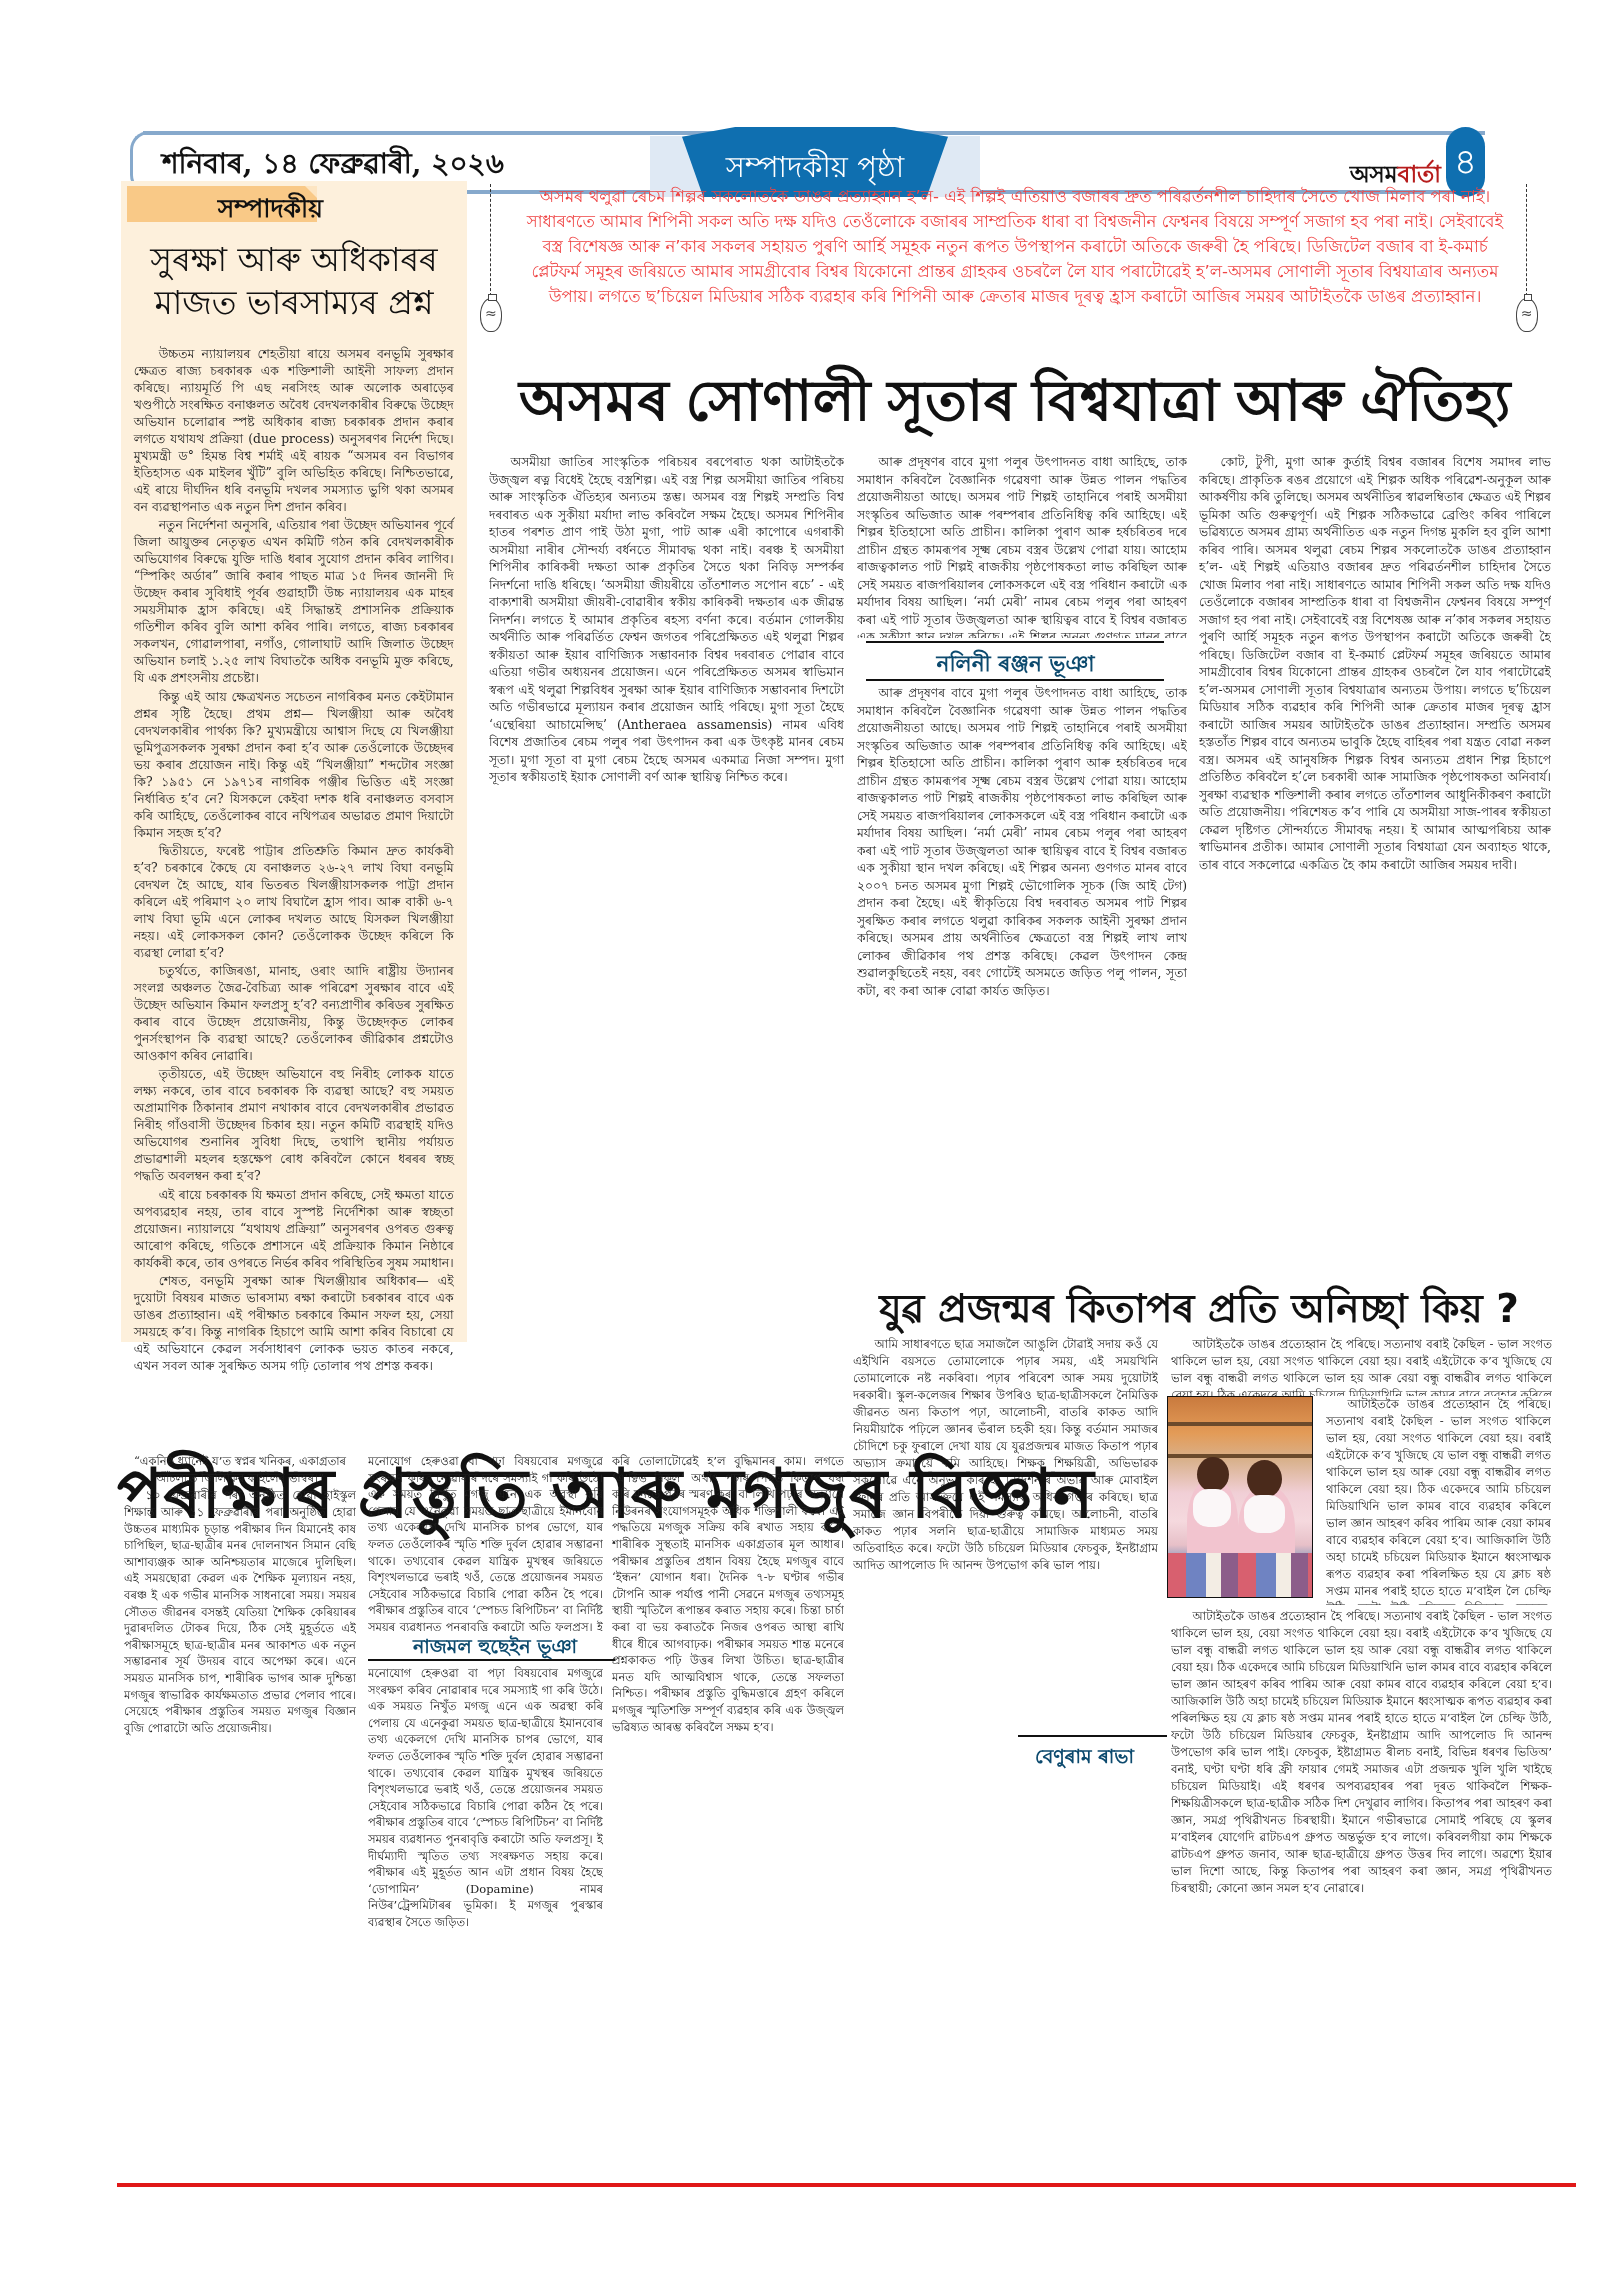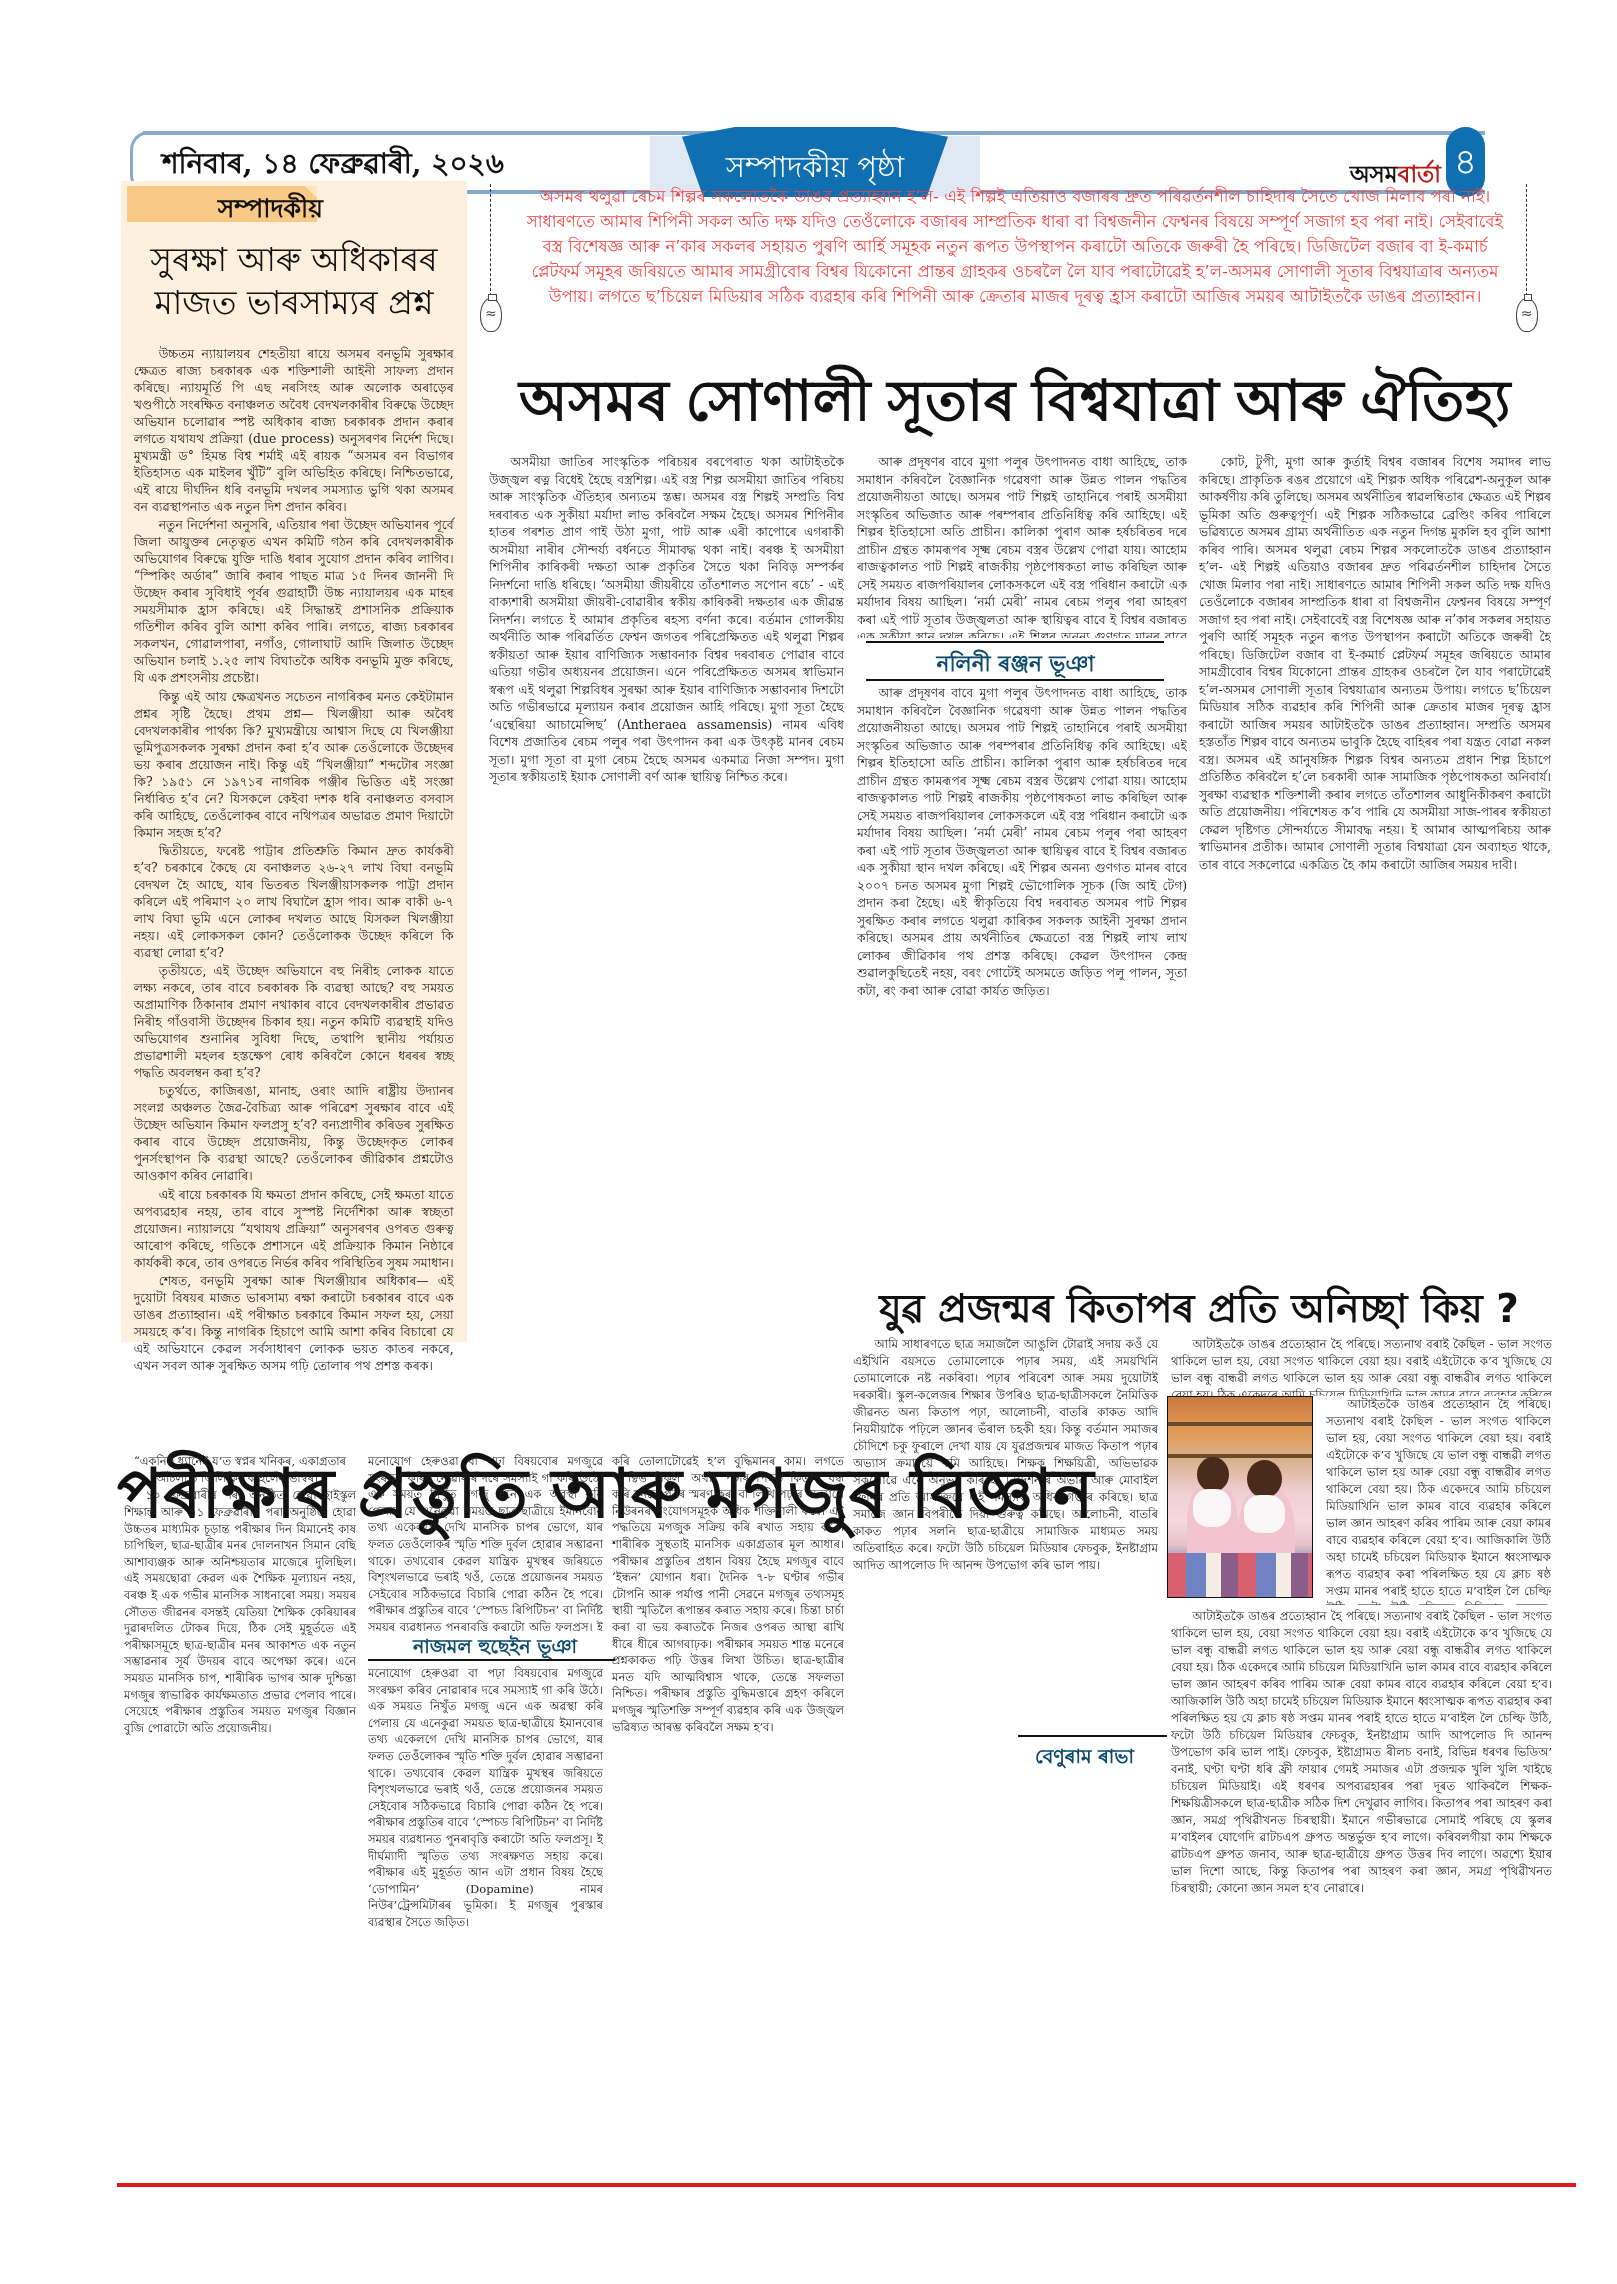--- a/index.html
+++ b/index.html
@@ -79,22 +79,22 @@
 <section class="editorial">
   <div class="ed-label">
     <div class="ed-label-text">সম্পাদকীয়</div>
   </div>
   <h1 class="ed-title">সুৰক্ষা আৰু অধিকাৰৰ মাজত ভাৰসাম্যৰ প্ৰশ্ন</h1>
   <div class="ed-body">
     <p>উচ্চতম ন্যায়ালয়ৰ শেহতীয়া ৰায়ে অসমৰ বনভূমি সুৰক্ষাৰ ক্ষেত্ৰত ৰাজ্য চৰকাৰক এক শক্তিশালী আইনী সাফল্য প্ৰদান কৰিছে। ন্যায়মূৰ্তি পি এছ নৰসিংহ আৰু অলোক অৰাড়েৰ খণ্ডপীঠে সংৰক্ষিত বনাঞ্চলত অবৈধ বেদখলকাৰীৰ বিৰুদ্ধে উচ্ছেদ অভিযান চলোৱাৰ স্পষ্ট অধিকাৰ ৰাজ্য চৰকাৰক প্ৰদান কৰাৰ লগতে যথাযথ প্ৰক্ৰিয়া (due process) অনুসৰণৰ নিৰ্দেশ দিছে। মুখ্যমন্ত্ৰী ড° হিমন্ত বিশ্ব শৰ্মাই এই ৰায়ক “অসমৰ বন বিভাগৰ ইতিহাসত এক মাইলৰ খুঁটি” বুলি অভিহিত কৰিছে। নিশ্চিতভাৱে, এই ৰায়ে দীৰ্ঘদিন ধৰি বনভূমি দখলৰ সমস্যাত ভুগি থকা অসমৰ বন ব্যৱস্থাপনাত এক নতুন দিশ প্ৰদান কৰিব।</p>
     <p>নতুন নিৰ্দেশনা অনুসৰি, এতিয়াৰ পৰা উচ্ছেদ অভিযানৰ পূৰ্বে জিলা আয়ুক্তৰ নেতৃত্বত এখন কমিটি গঠন কৰি বেদখলকাৰীক অভিযোগৰ বিৰুদ্ধে যুক্তি দাঙি ধৰাৰ সুযোগ প্ৰদান কৰিব লাগিব। “স্পিকিং অৰ্ডাৰ” জাৰি কৰাৰ পাছত মাত্ৰ ১৫ দিনৰ জাননী দি উচ্ছেদ কৰাৰ সুবিধাই পূৰ্বৰ গুৱাহাটী উচ্চ ন্যায়ালয়ৰ এক মাহৰ সময়সীমাক হ্ৰাস কৰিছে। এই সিদ্ধান্তই প্ৰশাসনিক প্ৰক্ৰিয়াক গতিশীল কৰিব বুলি আশা কৰিব পাৰি। লগতে, ৰাজ্য চৰকাৰৰ সকলখন, গোৱালপাৰা, নগাঁও, গোলাঘাট আদি জিলাত উচ্ছেদ অভিযান চলাই ১.২৫ লাখ বিঘাতকৈ অধিক বনভূমি মুক্ত কৰিছে, যি এক প্ৰশংসনীয় প্ৰচেষ্টা।</p>
     <p>কিন্তু এই আয় ক্ষেত্ৰখনত সচেতন নাগৰিকৰ মনত কেইটামান প্ৰশ্নৰ সৃষ্টি হৈছে। প্ৰথম প্ৰশ্ন— খিলঞ্জীয়া আৰু অবৈধ বেদখলকাৰীৰ পাৰ্থক্য কি? মুখ্যমন্ত্ৰীয়ে আশ্বাস দিছে যে খিলঞ্জীয়া ভূমিপুত্ৰসকলক সুৰক্ষা প্ৰদান কৰা হ’ব আৰু তেওঁলোকে উচ্ছেদৰ ভয় কৰাৰ প্ৰয়োজন নাই। কিন্তু এই “খিলঞ্জীয়া” শব্দটোৰ সংজ্ঞা কি? ১৯৫১ নে ১৯৭১ৰ নাগৰিক পঞ্জীৰ ভিত্তিত এই সংজ্ঞা নিৰ্ধাৰিত হ’ব নে? যিসকলে কেইবা দশক ধৰি বনাঞ্চলত বসবাস কৰি আহিছে, তেওঁলোকৰ বাবে নথিপত্ৰৰ অভাৱত প্ৰমাণ দিয়াটো কিমান সহজ হ’ব?</p>
     <p>দ্বিতীয়তে, ফৰেষ্ট পাট্টাৰ প্ৰতিশ্ৰুতি কিমান দ্ৰুত কাৰ্যকৰী হ’ব? চৰকাৰে কৈছে যে বনাঞ্চলত ২৬-২৭ লাখ বিঘা বনভূমি বেদখল হৈ আছে, যাৰ ভিতৰত খিলঞ্জীয়াসকলক পাট্টা প্ৰদান কৰিলে এই পৰিমাণ ২০ লাখ বিঘালৈ হ্ৰাস পাব। আৰু বাকী ৬-৭ লাখ বিঘা ভূমি এনে লোকৰ দখলত আছে যিসকল খিলঞ্জীয়া নহয়। এই লোকসকল কোন? তেওঁলোকক উচ্ছেদ কৰিলে কি ব্যৱস্থা লোৱা হ’ব?</p>
+    <p>চতুৰ্থতে, কাজিৰঙা, মানাহ, ওৰাং আদি ৰাষ্ট্ৰীয় উদ্যানৰ সংলগ্ন অঞ্চলত জৈৱ-বৈচিত্ৰ্য আৰু পৰিৱেশ সুৰক্ষাৰ বাবে এই উচ্ছেদ অভিযান কিমান ফলপ্ৰসু হ’ব? বন্যপ্ৰাণীৰ কৰিডৰ সুৰক্ষিত কৰাৰ বাবে উচ্ছেদ প্ৰয়োজনীয়, কিন্তু উচ্ছেদকৃত লোকৰ পুনৰ্সংস্থাপন কি ব্যৱস্থা আছে? তেওঁলোকৰ জীৱিকাৰ প্ৰশ্নটোও আওকাণ কৰিব নোৱাৰি।</p>
     <p>তৃতীয়তে, এই উচ্ছেদ অভিযানে বহু নিৰীহ লোকক যাতে লক্ষ্য নকৰে, তাৰ বাবে চৰকাৰক কি ব্যৱস্থা আছে? বহু সময়ত অপ্ৰামাণিক ঠিকানাৰ প্ৰমাণ নথাকাৰ বাবে বেদখলকাৰীৰ প্ৰভাৱত নিৰীহ গাঁওবাসী উচ্ছেদৰ চিকাৰ হয়। নতুন কমিটি ব্যৱস্থাই যদিও অভিযোগৰ শুনানিৰ সুবিধা দিছে, তথাপি স্থানীয় পৰ্যায়ত প্ৰভাৱশালী মহলৰ হস্তক্ষেপ ৰোধ কৰিবলৈ কোনে ধৰৰৰ স্বচ্ছ পদ্ধতি অবলম্বন কৰা হ’ব?</p>
-    <p>চতুৰ্থতে, কাজিৰঙা, মানাহ, ওৰাং আদি ৰাষ্ট্ৰীয় উদ্যানৰ সংলগ্ন অঞ্চলত জৈৱ-বৈচিত্ৰ্য আৰু পৰিৱেশ সুৰক্ষাৰ বাবে এই উচ্ছেদ অভিযান কিমান ফলপ্ৰসু হ’ব? বন্যপ্ৰাণীৰ কৰিডৰ সুৰক্ষিত কৰাৰ বাবে উচ্ছেদ প্ৰয়োজনীয়, কিন্তু উচ্ছেদকৃত লোকৰ পুনৰ্সংস্থাপন কি ব্যৱস্থা আছে? তেওঁলোকৰ জীৱিকাৰ প্ৰশ্নটোও আওকাণ কৰিব নোৱাৰি।</p>
     <p>এই ৰায়ে চৰকাৰক যি ক্ষমতা প্ৰদান কৰিছে, সেই ক্ষমতা যাতে অপব্যৱহাৰ নহয়, তাৰ বাবে সুস্পষ্ট নিৰ্দেশিকা আৰু স্বচ্ছতা প্ৰয়োজন। ন্যায়ালয়ে “যথাযথ প্ৰক্ৰিয়া” অনুসৰণৰ ওপৰত গুৰুত্ব আৰোপ কৰিছে, গতিকে প্ৰশাসনে এই প্ৰক্ৰিয়াক কিমান নিষ্ঠাৰে কাৰ্যকৰী কৰে, তাৰ ওপৰতে নিৰ্ভৰ কৰিব পৰিস্থিতিৰ সুষম সমাধান।</p>
     <p>শেষত, বনভূমি সুৰক্ষা আৰু খিলঞ্জীয়াৰ অধিকাৰ— এই দুয়োটা বিষয়ৰ মাজত ভাৰসাম্য ৰক্ষা কৰাটো চৰকাৰৰ বাবে এক ডাঙৰ প্ৰত্যাহ্বান। এই পৰীক্ষাত চৰকাৰে কিমান সফল হয়, সেয়া সময়হে ক’ব। কিন্তু নাগৰিক হিচাপে আমি আশা কৰিব বিচাৰো যে এই অভিযানে কেৱল সৰ্বসাধাৰণ লোকক ভয়ত কাতৰ নকৰে, এখন সবল আৰু সুৰক্ষিত অসম গঢ়ি তোলাৰ পথ প্ৰশস্ত কৰক।</p>
   </div>
 </section>
 
 <section>
   <div class="intro">
     <div class="intro-string" style="left:11.4px"></div>
     <div class="intro-ornament" style="left:1.3px"></div>
     <div class="intro-string" style="left:1047px"></div>

